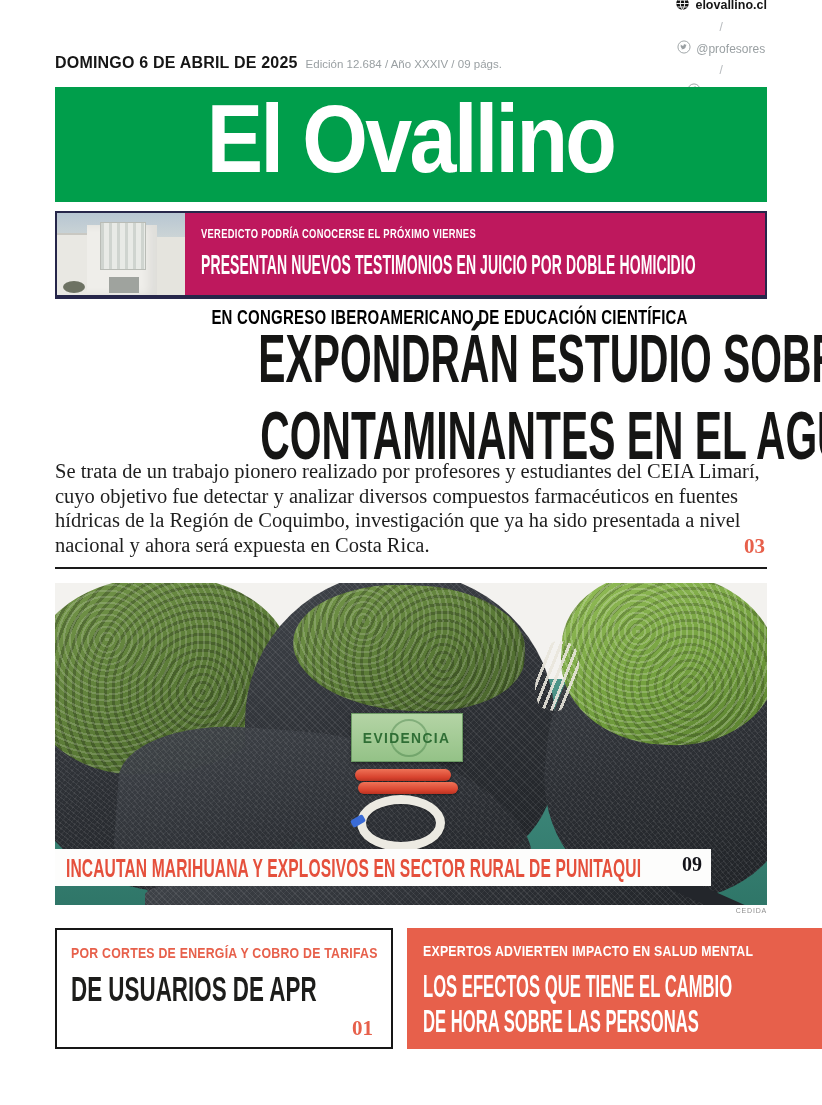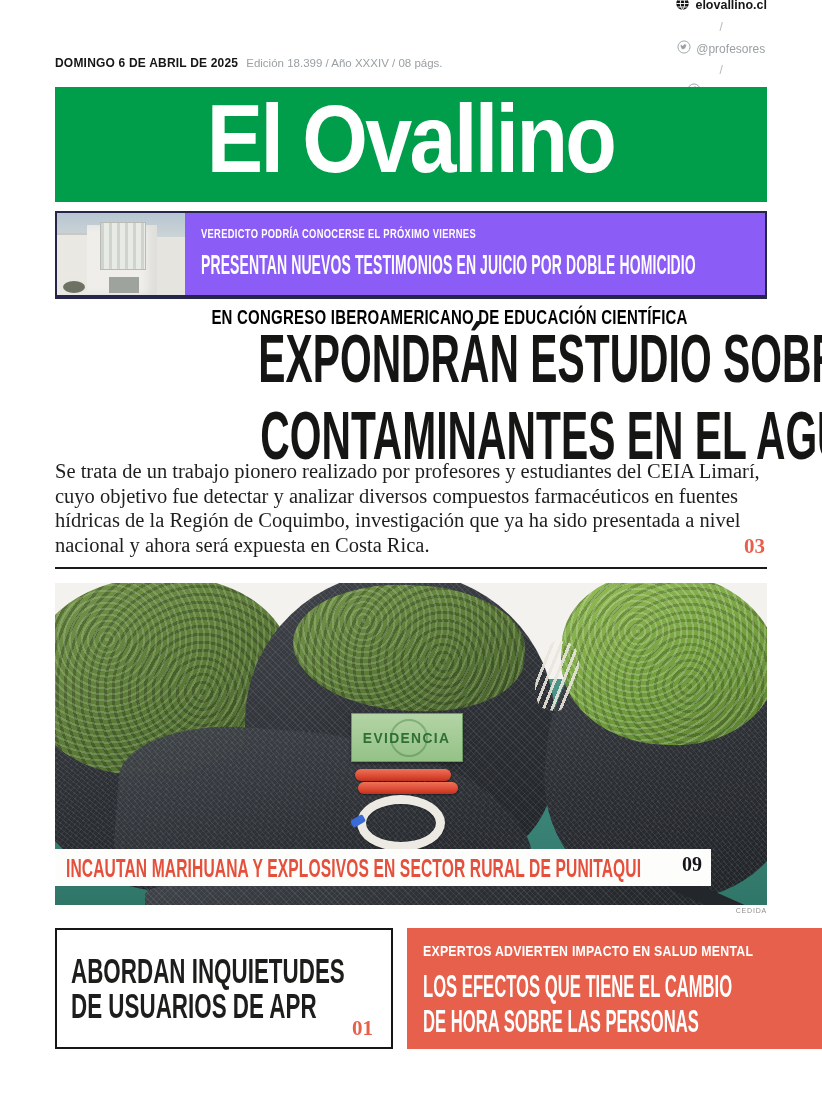--- a/index.html
+++ b/index.html
@@ -4,42 +4,42 @@
 <style>
   * { margin:0; padding:0; box-sizing:border-box; }
   html,body { background:#ffffff; }
   body { width:822px; height:1105px; font-family:"Liberation Sans", sans-serif; position:relative; overflow:hidden; }
   #page { position:relative; width:822px; height:1105px; background:#fff; }
 
   
   .topbar { position:absolute; top:50px; left:55px; width:712px; height:26px;
             display:flex; justify-content:space-between; align-items:center; }
   .topbar-left { display:flex; align-items:baseline; gap:8px; }
-  .tb-date { font-weight:bold; font-size:12px; letter-spacing:.2px; color:#161616; }
+  .tb-date { font-weight:bold; font-size:16px; letter-spacing:.2px; color:#161616; }
   .tb-edition { font-size:11.5px; color:#9aa0a3; }
   .topbar-right { display:flex; align-items:center; gap:6px;flex-direction:column; }
   .tb-soc { display:flex; align-items:center; gap:5px; font-size:12px; color:#9aa0a3; }
   .tb-site { font-weight:bold; color:#161616; font-size:12.5px; }
   .tb-sep { color:#b5b9bc; font-size:12px; padding:0 2px; }
   .tb-price { font-weight:bold; font-size:21px; color:#111; margin-left:16px; letter-spacing:-.5px; }
   .ticon { display:inline-block; vertical-align:middle; }
 
   
   .masthead { position:absolute; top:87px; left:55px; width:712px; height:115px;
               background:#009e4b; display:flex; align-items:flex-end; justify-content:center; overflow:hidden; }
   .masthead-title { color:#fff; font-weight:bold; font-size:96px; letter-spacing:-3px;
                     display:inline-block; transform:scaleX(.88); white-space:nowrap; padding-bottom:8px; }
 
   
   .cond { display:inline-block; white-space:nowrap; transform-origin:0 50%; }
   .cond-c { display:inline-block; white-space:nowrap; transform-origin:50% 50%; }
 
   
   .banner { position:absolute; top:211px; left:55px; width:712px; height:88px;
-            display:flex; border:2px solid #26264a; border-bottom-width:4px; background:#8b5cf6; }
+            display:flex; border:2px solid #26264a; border-bottom-width:4px; background:#be185d; }
   .thumb { position:relative; width:128px; height:100%; overflow:hidden; flex:0 0 128px;
            background:linear-gradient(180deg,#b7c6d2 0%,#d7dcd8 45%,#e6e5df 100%); }
   .bld-left { position:absolute; left:0; bottom:0; width:38px; height:62px; background:#e9e8e3; border-top:2px solid #c9c8c2; }
   .bld-right { position:absolute; right:0; bottom:0; width:40px; height:58px; background:#e5e4de; }
   .bld-main { position:absolute; left:30px; bottom:0; width:70px; height:70px; background:#efeeea; box-shadow:inset -8px 0 10px rgba(0,0,0,.07); }
   .bld-glass { position:absolute; left:44px; bottom:26px; width:44px; height:46px;
                background:repeating-linear-gradient(90deg,#cfd4cf 0 3px,#e8eae6 3px 8px),linear-gradient(#dfe2dd,#cfd3ce); box-shadow:0 0 0 1px #b9bcb6; }
   .bld-door { position:absolute; left:52px; bottom:2px; width:30px; height:16px; background:#9fa39e; }
   .bld-bush { position:absolute; left:6px; bottom:2px; width:22px; height:12px; border-radius:50%; background:#6d7263; }
   .banner-text { position:relative; flex:1; padding:11px 14px 4px 16px; }
@@ -117,21 +117,21 @@
   .boxR-headline .cond { font-weight:bold; font-size:32px; transform:scaleX(.52); line-height:35px; }
 </style>
 </head>
 <body>
 
 <div id="page">
 
   <div class="topbar">
     <div class="topbar-left">
       <span class="tb-date">DOMINGO 6 DE ABRIL DE 2025</span>
-      <span class="tb-edition">Edición 18.399 / Año XXXIV / 08 págs.</span>
+      <span class="tb-edition">Edición 12.684 / Año XXXIV / 09 págs.</span>
     </div>
     <div class="topbar-right">
       <span class="tb-soc">
         <span class="ticon">
           <svg width="15" height="15" viewBox="0 0 24 24">
               <circle cx="12" cy="12" r="10" fill="#111"></circle>
               <path d="M2 12h20M12 2a15.5 15.5 0 010 20M12 2a15.5 15.5 0 000 20M4 6.5h16M4 17.5h16" stroke="#fff" stroke-width="1.5" fill="none"></path>
             </svg>
         </span>
         <span class="tb-site">elovallino.cl</span>
@@ -215,22 +215,22 @@
     <div class="pipe"></div>
     <div class="caption-strip">
       <span class="caption-text">INCAUTAN MARIHUANA Y EXPLOSIVOS EN SECTOR RURAL DE PUNITAQUI</span>
       <span class="caption-page">09</span>
     </div>
   </div>
   <div class="credit">CEDIDA</div>
 
   <div class="bottom-row">
     <div class="boxL">
+      <div><span class="cond boxL-kicker">POR CORTES DE ENERGÍA Y COBRO DE TARIFAS</span></div>
       <div class="boxL-headline">
-        <div><span class="cond">ABORDAN INQUIETUDES</span></div>
         <div><span class="cond">DE USUARIOS DE APR</span></div>
       </div>
       <span class="boxL-page">01</span>
     </div>
     <div class="boxR">
       <div><span class="cond boxR-kicker">EXPERTOS ADVIERTEN IMPACTO EN SALUD MENTAL</span></div>
       <div class="boxR-headline">
         <div><span class="cond">LOS EFECTOS QUE TIENE EL CAMBIO</span></div>
         <div><span class="cond">DE HORA SOBRE LAS PERSONAS</span></div>
       </div>

